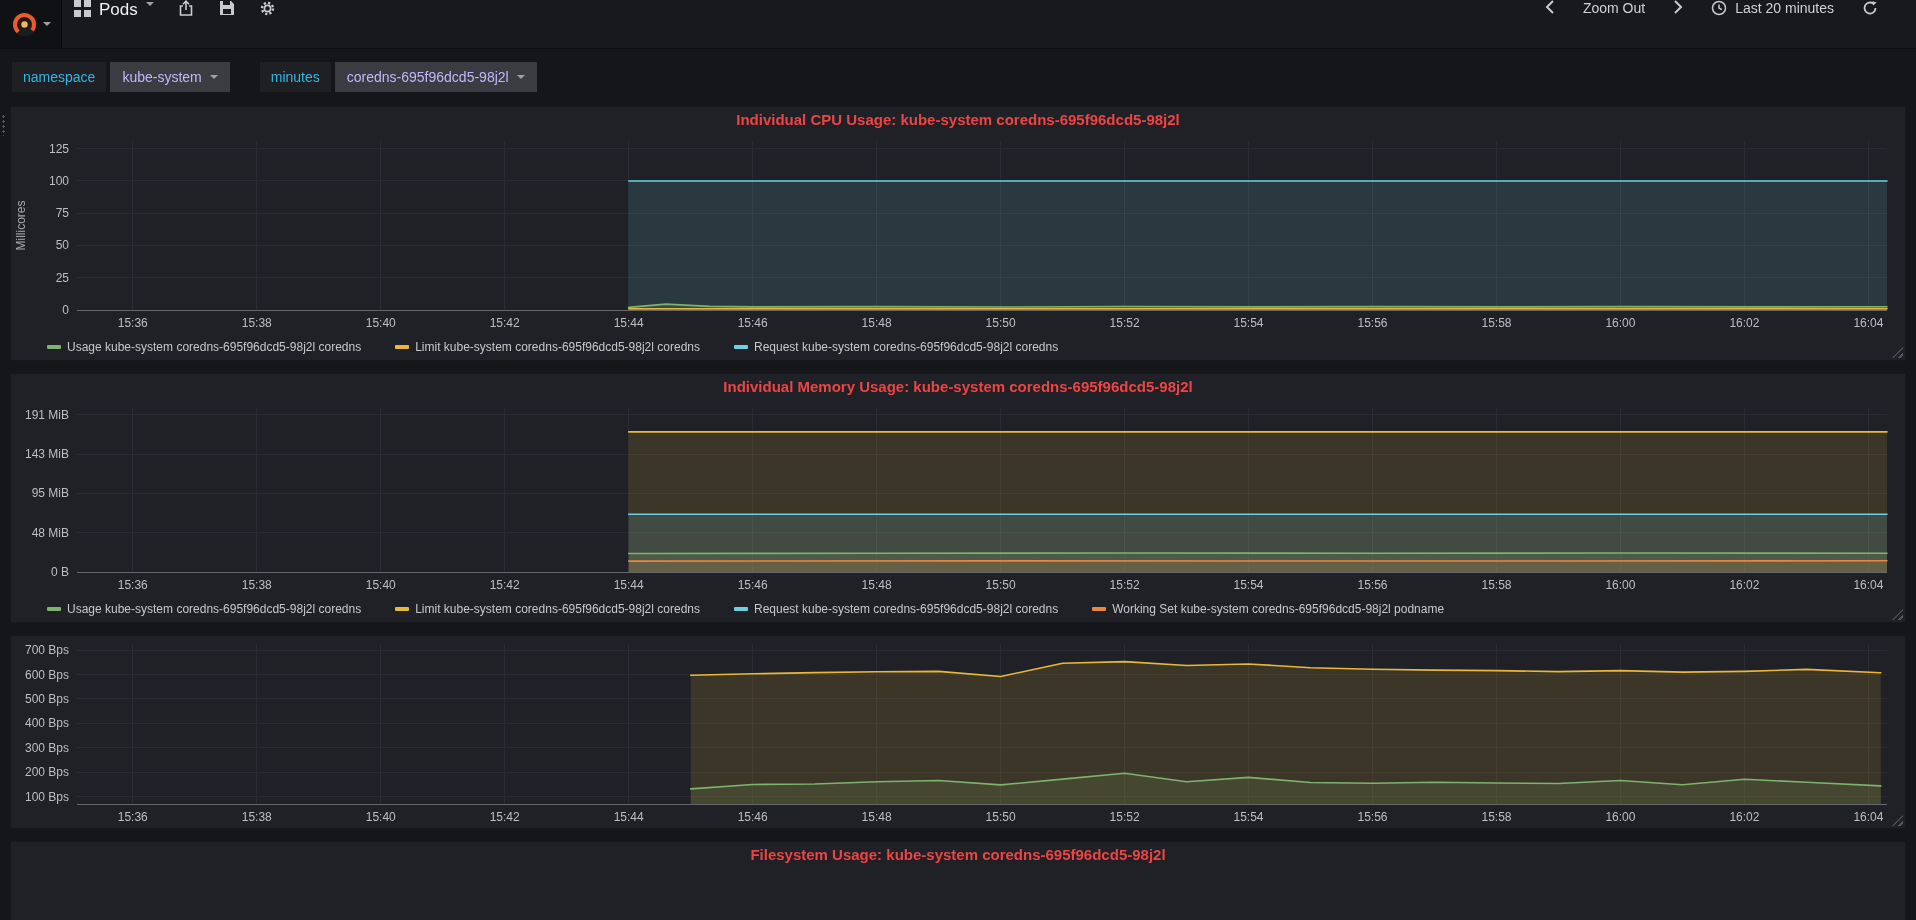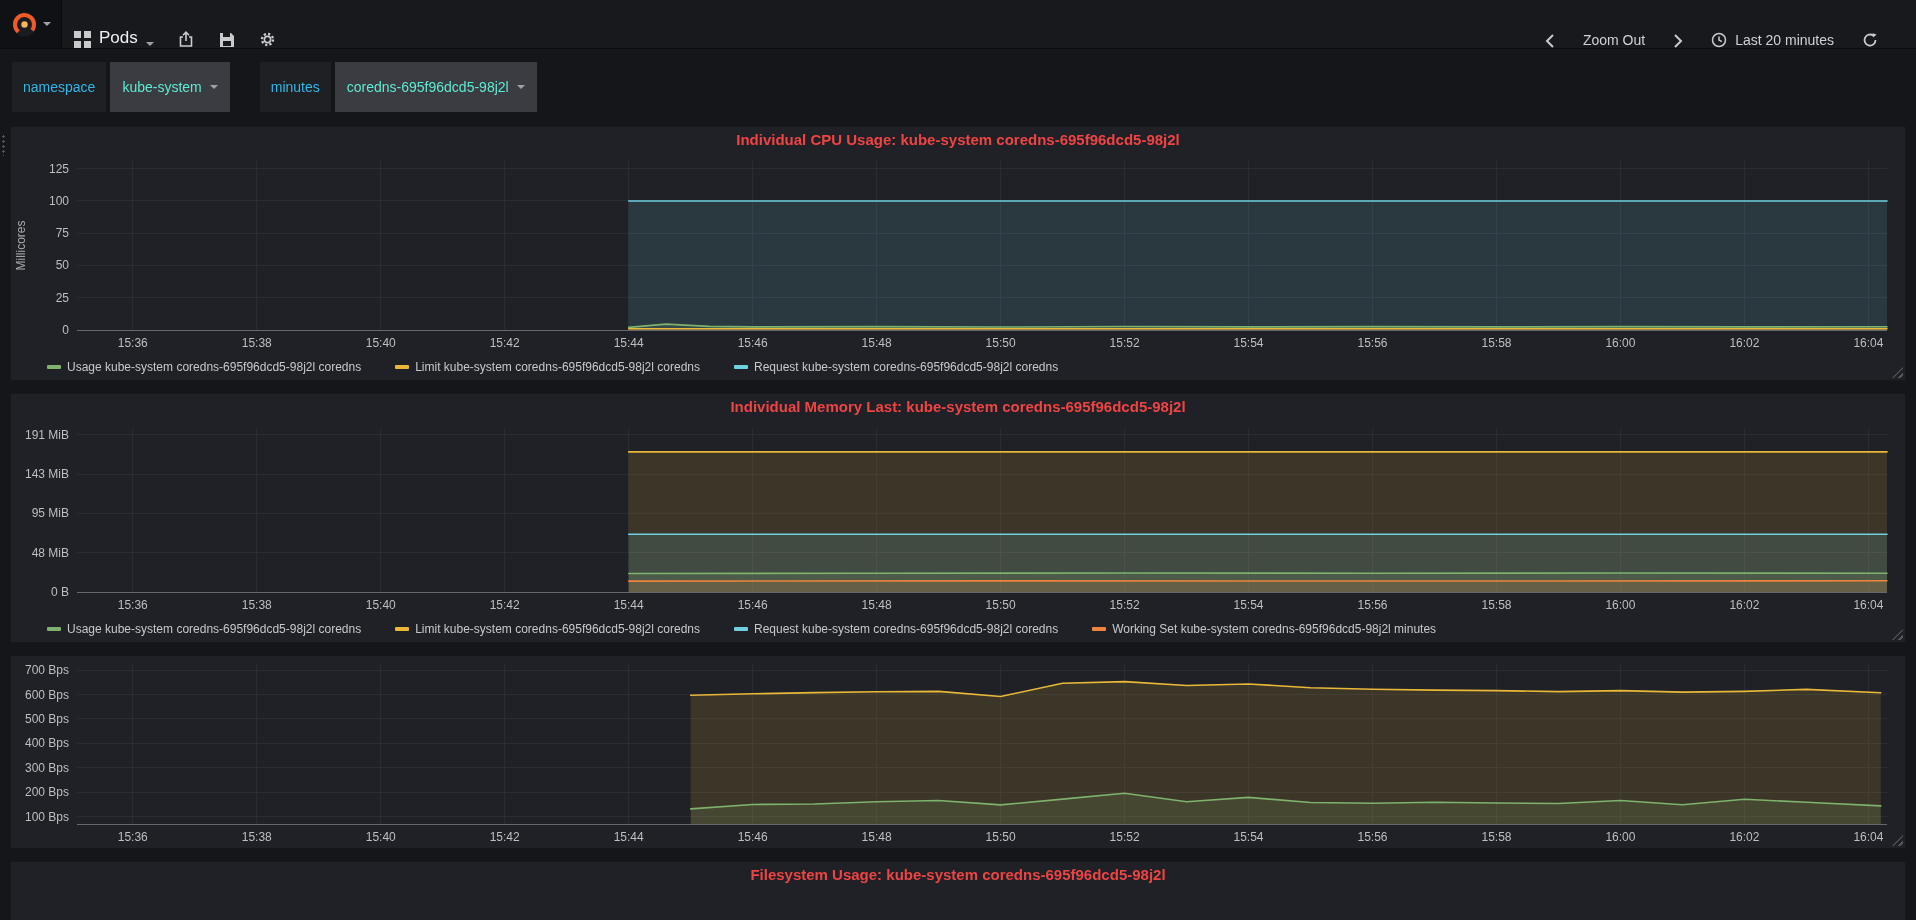--- a/index.html
+++ b/index.html
@@ -14,39 +14,39 @@
     height:49px; background:#17191d; display:flex; align-items:center;
     justify-content:space-between; border-bottom:1px solid #0c0d0f;
   }
   .nav-left{display:flex; align-items:center; height:100%;}
   .nav-right{display:flex; align-items:center; height:100%; padding-right:26px; gap:4px;}
   .logo-btn{
     width:62px; height:100%; background:#101114; display:flex; align-items:center;
     justify-content:center; gap:5px; cursor:pointer; border-right:1px solid #0a0a0b;
   }
   .navbtn{
-    display:flex; align-items:flex-end; gap:8px; padding:0 12px; height:100%;
+    display:flex; align-items:flex-start; gap:8px; padding:0 12px; height:100%;
     color:#c9cacc; font-size:14px; cursor:pointer; text-decoration:none;
   }
   .dash-title{font-size:17px; color:#eef0f2;}
   .caret{
     display:inline-block; width:0; height:0; border:4px solid transparent;
     border-top-color:#9fa1a4; transform:translateY(2px);
   }
   .icon{display:inline-block; line-height:0;}
   .zoom-label{font-size:14px; color:#d0d1d3;}
   
   .submenu{display:flex; align-items:center; padding:13px 12px 14px; gap:14px;}
   .var-group{display:flex; align-items:stretch; gap:4px; margin-right:16px;}
   .var-label{
     background:#1e2024; color:#33b5e5; font-size:14px; padding:7px 11px;
     display:flex; align-items:center;
   }
   .var-value{
-    background:#3a3c41; color:#5eead4; font-size:14px; padding:17px 12px;
+    background:#3a3c41; color:#c4b5fd; font-size:14px; padding:7px 12px;
     display:flex; align-items:center; cursor:pointer; gap:8px;
   }
   
   .panels{padding:0 10px; position:relative;}
   .row-handle{
     position:absolute; left:1px; top:8px; width:5px; height:22px; cursor:grab;
     background-image:radial-gradient(#53555b 1px, transparent 1.3px);
     background-size:5px 5px;
   }
   .panel{
@@ -253,21 +253,21 @@
         </span>
         <span class="legend-item">
           <span class="legend-icon" style="background: rgb(110, 208, 224);"></span>
           <span>Request kube-system coredns-695f96dcd5-98j2l coredns</span>
         </span>
       </div>
     <div class="resize-handle"></div>
   </div>
 
   <div class="panel">
-    <div class="panel-title">Individual Memory Last: kube-system coredns-695f96dcd5-98j2l</div>
+    <div class="panel-title">Individual Memory Usage: kube-system coredns-695f96dcd5-98j2l</div>
     <div class="chart chart-mem"><svg width="1894" height="196">
           <line x1="121.78767123287543" x2="121.78767123287543" y1="8" y2="172" stroke="#2a2c33" stroke-width="1" shape-rendering="crispEdges"></line>
           <text x="121.78767123287543" y="189" text-anchor="middle" font-size="12" fill="#bebfc1">15:36</text>
           <line x1="245.76027397260174" x2="245.76027397260174" y1="8" y2="172" stroke="#2a2c33" stroke-width="1" shape-rendering="crispEdges"></line>
           <text x="245.76027397260174" y="189" text-anchor="middle" font-size="12" fill="#bebfc1">15:38</text>
           <line x1="369.73287671232805" x2="369.73287671232805" y1="8" y2="172" stroke="#2a2c33" stroke-width="1" shape-rendering="crispEdges"></line>
           <text x="369.73287671232805" y="189" text-anchor="middle" font-size="12" fill="#bebfc1">15:40</text>
           <line x1="493.7054794520544" x2="493.7054794520544" y1="8" y2="172" stroke="#2a2c33" stroke-width="1" shape-rendering="crispEdges"></line>
           <text x="493.7054794520544" y="189" text-anchor="middle" font-size="12" fill="#bebfc1">15:42</text>
           <line x1="617.6780821917807" x2="617.6780821917807" y1="8" y2="172" stroke="#2a2c33" stroke-width="1" shape-rendering="crispEdges"></line>
@@ -319,21 +319,21 @@
         <span class="legend-item">
           <span class="legend-icon" style="background: rgb(234, 184, 57);"></span>
           <span>Limit kube-system coredns-695f96dcd5-98j2l coredns</span>
         </span>
         <span class="legend-item">
           <span class="legend-icon" style="background: rgb(110, 208, 224);"></span>
           <span>Request kube-system coredns-695f96dcd5-98j2l coredns</span>
         </span>
         <span class="legend-item">
           <span class="legend-icon" style="background: rgb(239, 132, 60);"></span>
-          <span>Working Set kube-system coredns-695f96dcd5-98j2l minutes</span>
+          <span>Working Set kube-system coredns-695f96dcd5-98j2l podname</span>
         </span>
       </div>
     <div class="resize-handle"></div>
   </div>
 
   <div class="panel">
     <div class="chart chart-net"><svg width="1894" height="192">
           <line x1="121.78767123287543" x2="121.78767123287543" y1="8" y2="168" stroke="#2a2c33" stroke-width="1" shape-rendering="crispEdges"></line>
           <text x="121.78767123287543" y="185" text-anchor="middle" font-size="12" fill="#bebfc1">15:36</text>
           <line x1="245.76027397260174" x2="245.76027397260174" y1="8" y2="168" stroke="#2a2c33" stroke-width="1" shape-rendering="crispEdges"></line>

